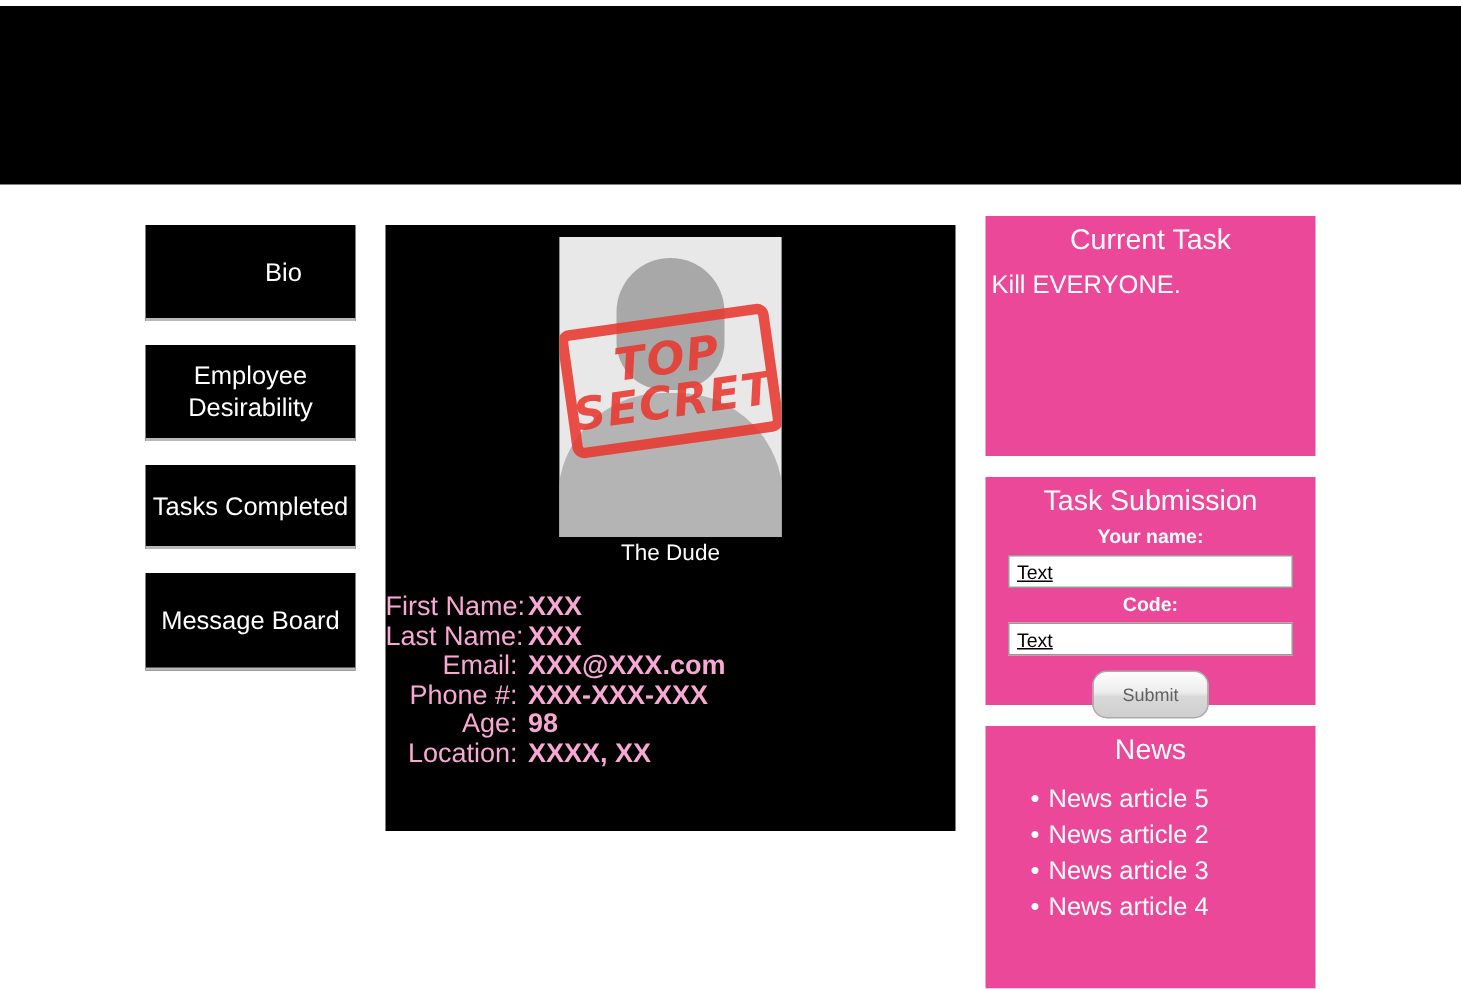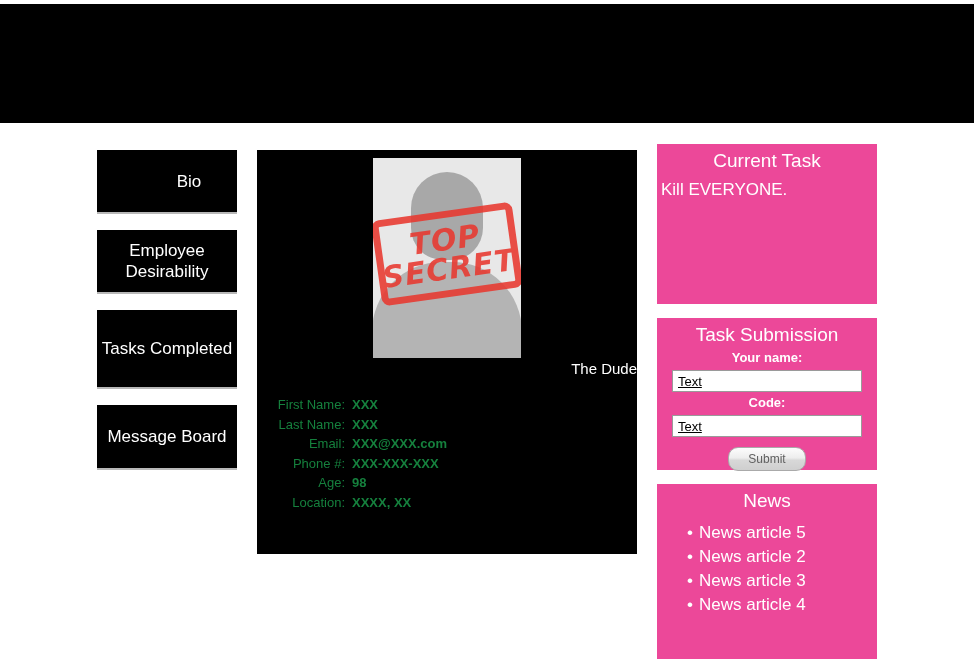--- a/index.html
+++ b/index.html
@@ -45,21 +45,21 @@
     text-align: center;
     font-size: 17px;
     line-height: 21px;
     font-family: "Liberation Sans", sans-serif;
     padding: 0;
     box-sizing: border-box;
     cursor: pointer;
   }
   #nav-bio        { height: 64px; margin-bottom: 16px; padding-left: 44px; }
   #nav-employee   { height: 64px; margin-bottom: 16px; }
-  #nav-tasks      { height: 79px; margin-bottom: 16px; }
+  #nav-tasks      { height: 56px; margin-bottom: 16px; }
   #nav-message    { height: 65px; }
 
   
   #profile-panel {
     position: absolute;
     left: 257px;
     top: 150px;
     width: 380px;
     height: 404px;
     background: #000000;
@@ -128,35 +128,35 @@
     line-height: 0.98;
   }
   .stamp-line1 { font-size: 30px; }
   .stamp-line2 { font-size: 30px; }
 
   #profile-name {
     position: absolute;
     left: 0;
     top: 210px;
     width: 380px;
-    text-align: right;
+    text-align: center;
     font-size: 15px;
     color: #ffffff;
   }
   #profile-fields {
     position: absolute;
     left: 0;
     top: 245px;
     width: 380px;
   }
   .field-row {
     display: flex;
-    font-size: 13px;
+    font-size: 18px;
     line-height: 19.5px;
-    color: #15803d;
+    color: #f9a8d4;
   }
   .field-label {
     width: 88px;
     text-align: right;
     padding-right: 7px;
     flex: 0 0 auto;
     white-space: nowrap;
   }
   .field-value {
     text-align: left;
@@ -213,21 +213,21 @@
     font-size: 13px;
     font-family: "Liberation Sans", sans-serif;
     padding: 0 5px;
     border-radius: 0;
     text-decoration: underline;
   }
   #submit-button {
     display: block;
     margin: 10px auto 0 auto;
     width: 78px;
-    height: 24px;
+    height: 32px;
     border: 1px solid #aaaaaa;
     border-radius: 10px;
     background: linear-gradient(#fdfdfd, #ededed 45%, #d8d8d8 55%, #cfcfcf);
     color: #606060;
     font-size: 12px;
     font-family: "Liberation Sans", sans-serif;
     cursor: pointer;
     padding: 0;
     text-align: center;
   }

